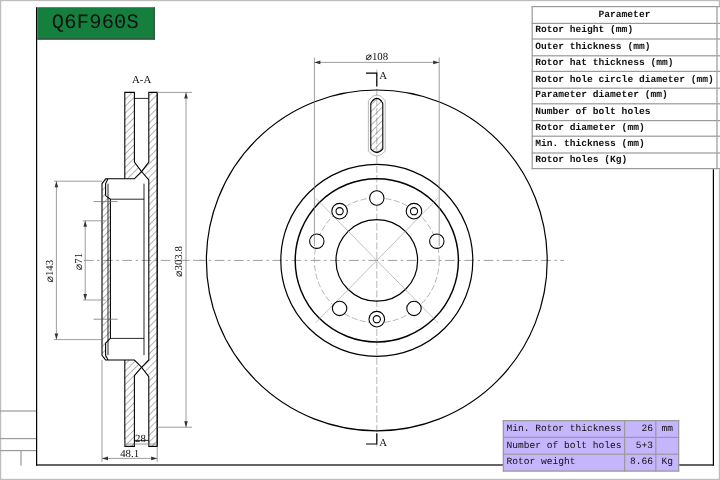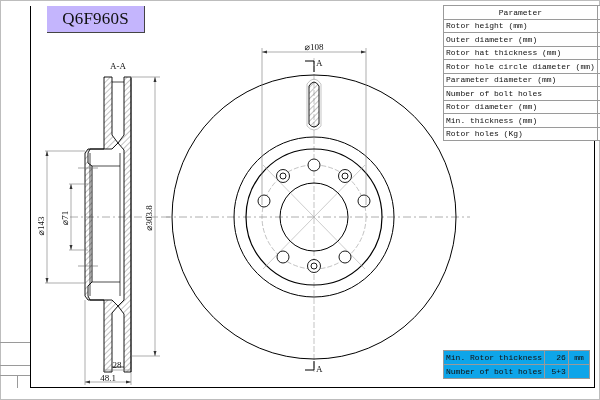--- a/index.html
+++ b/index.html
@@ -1,24 +1,24 @@
 <!DOCTYPE html>
 <html><head>
 <meta charset="utf-8">
 <style>
   html, body { margin: 0; padding: 0; background: #ffffff; }
   body { width: 600px; height: 400px; position: relative; overflow: hidden; font-family: "Liberation Serif", serif; }
   .outer-frame { position: absolute; left: 0; top: 0; width: 598px; height: 398px; border: 1px solid #bdbdbd; background: #fff; }
   .drawing-frame { position: absolute; left: 30px; top: 6px; width: 563px; height: 381px; border-left: 1.2px solid #000; border-bottom: 1.2px solid #000; border-right: 1.2px solid #000; }
-  .title-box { position: absolute; left: 47px; top: 6px; width: 97px; height: 26px; border-right: 1px solid #444; border-bottom: 1px solid #444; background: #c4b5fd; display: flex; align-items: center; justify-content: center; font-family: Liberation Serif, serif; font-size: 17px; color: #111; letter-spacing: 0.2px; }
+  .title-box { position: absolute; left: 31px; top: 6px; width: 97px; height: 26px; border-right: 1px solid #444; border-bottom: 1px solid #444; background: #15803d; display: flex; align-items: center; justify-content: center; font-family: Liberation Mono, monospace; font-size: 17px; color: #111; letter-spacing: 0.2px; }
   .param-table { position: absolute; left: 443px; top: 5px; width: 147px; border-collapse: collapse; font-family: "Liberation Mono", monospace; font-size: 8px; color: #111; background: #fff; }
-  .param-table td, .param-table th { border: 1px solid #9a9a9a; height: 12.5px; padding: 0 2px; font-weight: normal; white-space: nowrap; }
+  .param-table td, .param-table th { border: 1px solid #9a9a9a; height: 12.5px; padding: 0 2px; font-weight: bold; white-space: nowrap; }
   .param-table th { text-align: center; }
   .param-table td.val { text-align: center; width: 26px; }
-  .summary-table { position: absolute; left: 443px; top: 350px; width: 147px; border-collapse: collapse; font-family: "Liberation Mono", monospace; font-size: 8px; color: #111; background: #0ea5e9; }
+  .summary-table { position: absolute; left: 419px; top: 350px; width: 147px; border-collapse: collapse; font-family: "Liberation Mono", monospace; font-size: 8px; color: #111; background: #c4b5fd; }
   .summary-table td { border: 1px solid #9a9a9a; height: 13px; padding: 0 2px; white-space: nowrap; }
   .summary-table td.val { text-align: right; width: 30px; }
   .summary-table td.unit { text-align: center; width: 32px; }
   .corner-grid { position: absolute; left: 0; top: 340px; width: 30px; height: 48px; }
   .corner-grid div { position: absolute; background: #9a9a9a; }
   svg.drawing { position: absolute; left: 0; top: 0; }
   .lbl { font-family: "Liberation Serif", serif; font-size: 9px; fill: #111; }
 </style>
 </head>
 <body>
@@ -153,21 +153,21 @@
   <tbody>
       <tr>
     <th>Parameter</th>
     <th>Unit</th>
   </tr>
   <tr>
         <td>Rotor height (mm)</td>
         <td class="val">48.1</td>
       </tr>
   <tr>
-        <td>Outer diameter (mm)</td>
+        <td>Outer thickness (mm)</td>
         <td class="val">303.8</td>
       </tr>
   <tr>
         <td>Rotor hat thickness (mm)</td>
         <td class="val">143</td>
       </tr>
   <tr>
         <td>Rotor hole circle diameter (mm)</td>
         <td class="val">108</td>
       </tr>
@@ -199,14 +199,19 @@
       <tr>
         <td>Min. Rotor thickness</td>
         <td class="val">26</td>
         <td class="unit">mm</td>
       </tr>
   <tr>
         <td>Number of bolt holes</td>
         <td class="val">5+3</td>
         <td class="unit"></td>
       </tr>
+  <tr>
+        <td>Rotor weight</td>
+        <td class="val">8.66</td>
+        <td class="unit">Kg</td>
+      </tr>
 </tbody>
   </table>
 
 </body></html>

